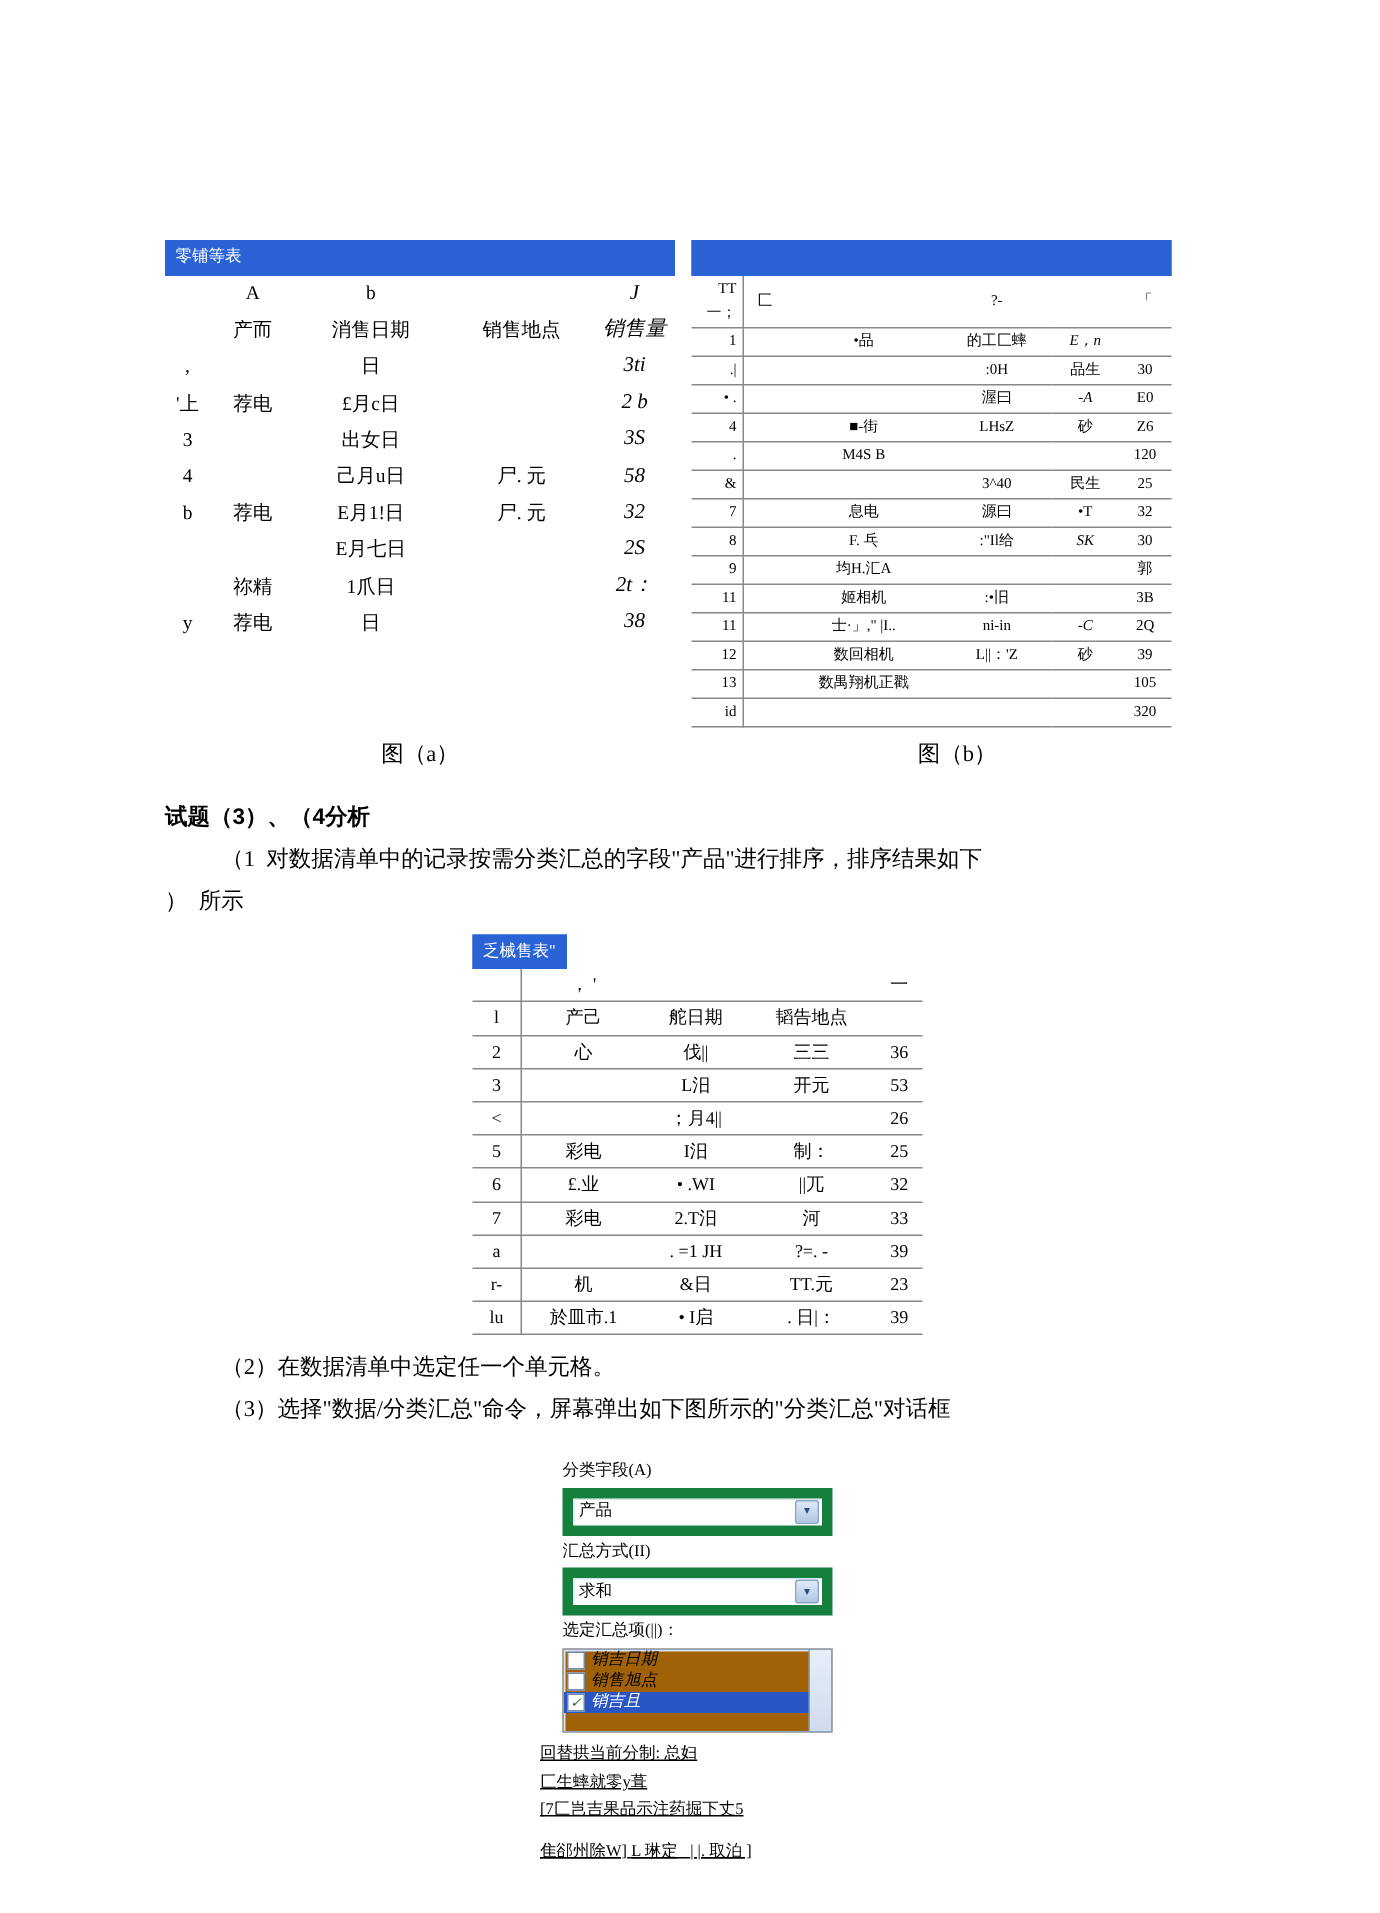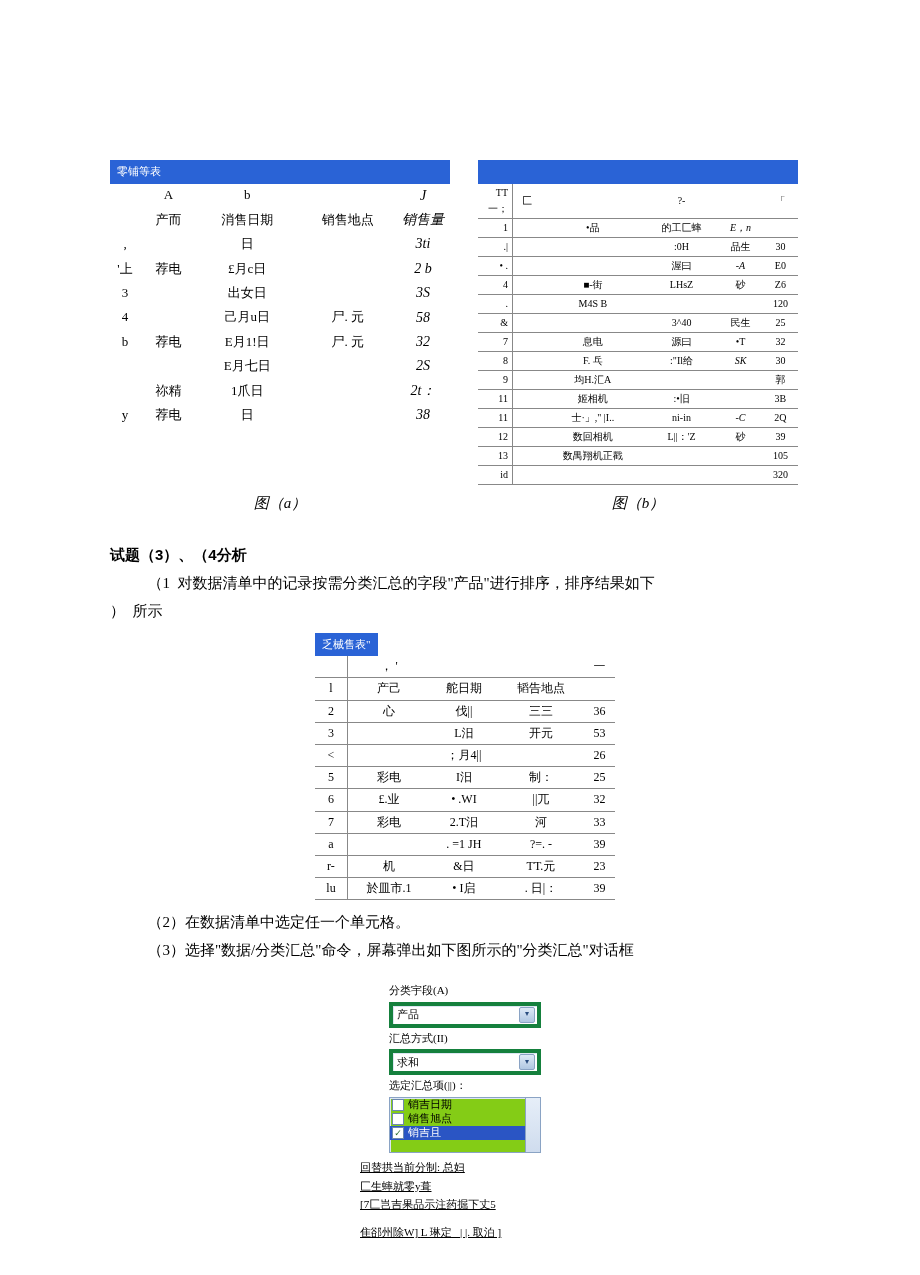--- a/index.html
+++ b/index.html
@@ -7,21 +7,21 @@
     font-size: 15px;
     line-height: 1.6;
     margin: 0;
     padding: 60px 100px 40px 110px;
     width: 920px;
     box-sizing: border-box;
     color: #000;
   }
   .tables-row {
     display: flex;
-    gap: 28px;
+    gap: 11px;
     margin-top: 100px;
     margin-bottom: 6px;
   }
   .tbl {
     border-collapse: collapse;
   }
   .tbl td, .tbl th {
     padding: 1px 4px;
     font-size: 11px;
     text-align: center;
@@ -61,22 +61,21 @@
   }
   .tbl-b .ital { font-style: italic; }
   .tbl-b .rh {
     border-right: 1px solid #888;
     width: 26px;
     text-align: right;
     padding-right: 4px;
   }
   .caption-row {
     display: flex;
-    margin-bottom: 28px;
-    font-style: italic;
+    margin-bottom: 18px;
   }
   .caption-row div { text-align:center; }
   .body-text p {
     margin: 4px 0;
     text-align: justify;
   }
   .indent { text-indent: 2em; }
   .indent1 { text-indent: 2.5em; }
   .center-tbl {
     margin: 10px auto 10px auto;
@@ -95,46 +94,47 @@
     border-right: 1px solid #888;
     text-align:center;
     width: 24px;
     background:#fff;
   }
   .dialog {
     width: 180px;
     margin: 20px auto 6px auto;
     font-size: 11px;
   }
-  .dlg-row { margin: 2px 14px; }
+  .dlg-row { margin: 2px 0; }
   .dlg-lbl { font-size:11px; }
   .dlg-select {
-    border: 4px solid #15803d;
+    border: 7px solid #15803d;
     background: #fff;
     display:flex;
     justify-content:space-between;
     align-items:center;
     padding: 1px 2px 1px 4px;
     height: 16px;
     box-shadow: inset 1px 1px 0 #dce6f2;
   }
   .dlg-select .drop {
     width:14px; height:14px;
     background: linear-gradient(#dfeaf7,#b0c7e2);
     border:1px solid #8aa3c4;
     border-radius:2px;
     display:flex;align-items:center;justify-content:center;
     font-size:8px;color:#2a4d80;
   }
   .dlg-list {
     border:1px solid #8aa3c4;
-    background:#84cc16;
+    background:#a16207;
     height:54px;
     box-shadow: inset 1px 1px 0 #dce6f2;
     position:relative;
+    font-style:italic;
   }
   .dlg-list .item {
     display:flex; align-items:center; gap:4px;
     padding:0 2px;
     font-size:11px;
     height:14px;
   }
   .dlg-list .item .cb {
     width:10px;height:10px;border:1px solid #6d88ad;background:#fff;
     display:inline-flex;align-items:center;justify-content:center;

